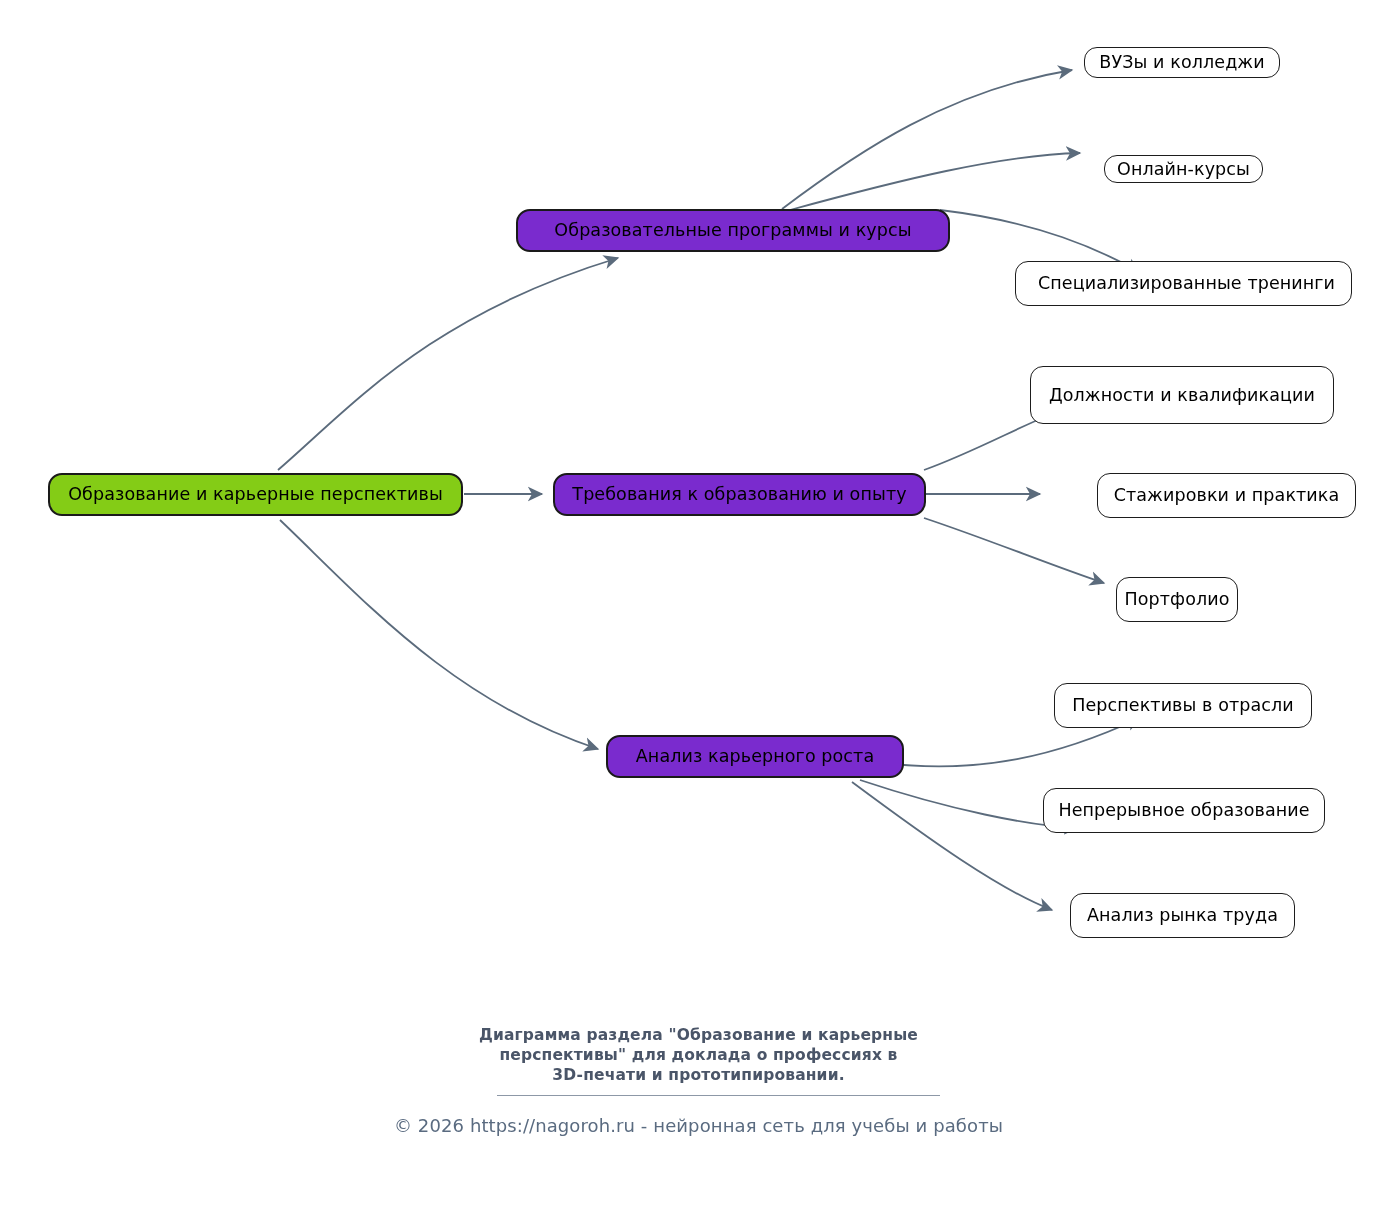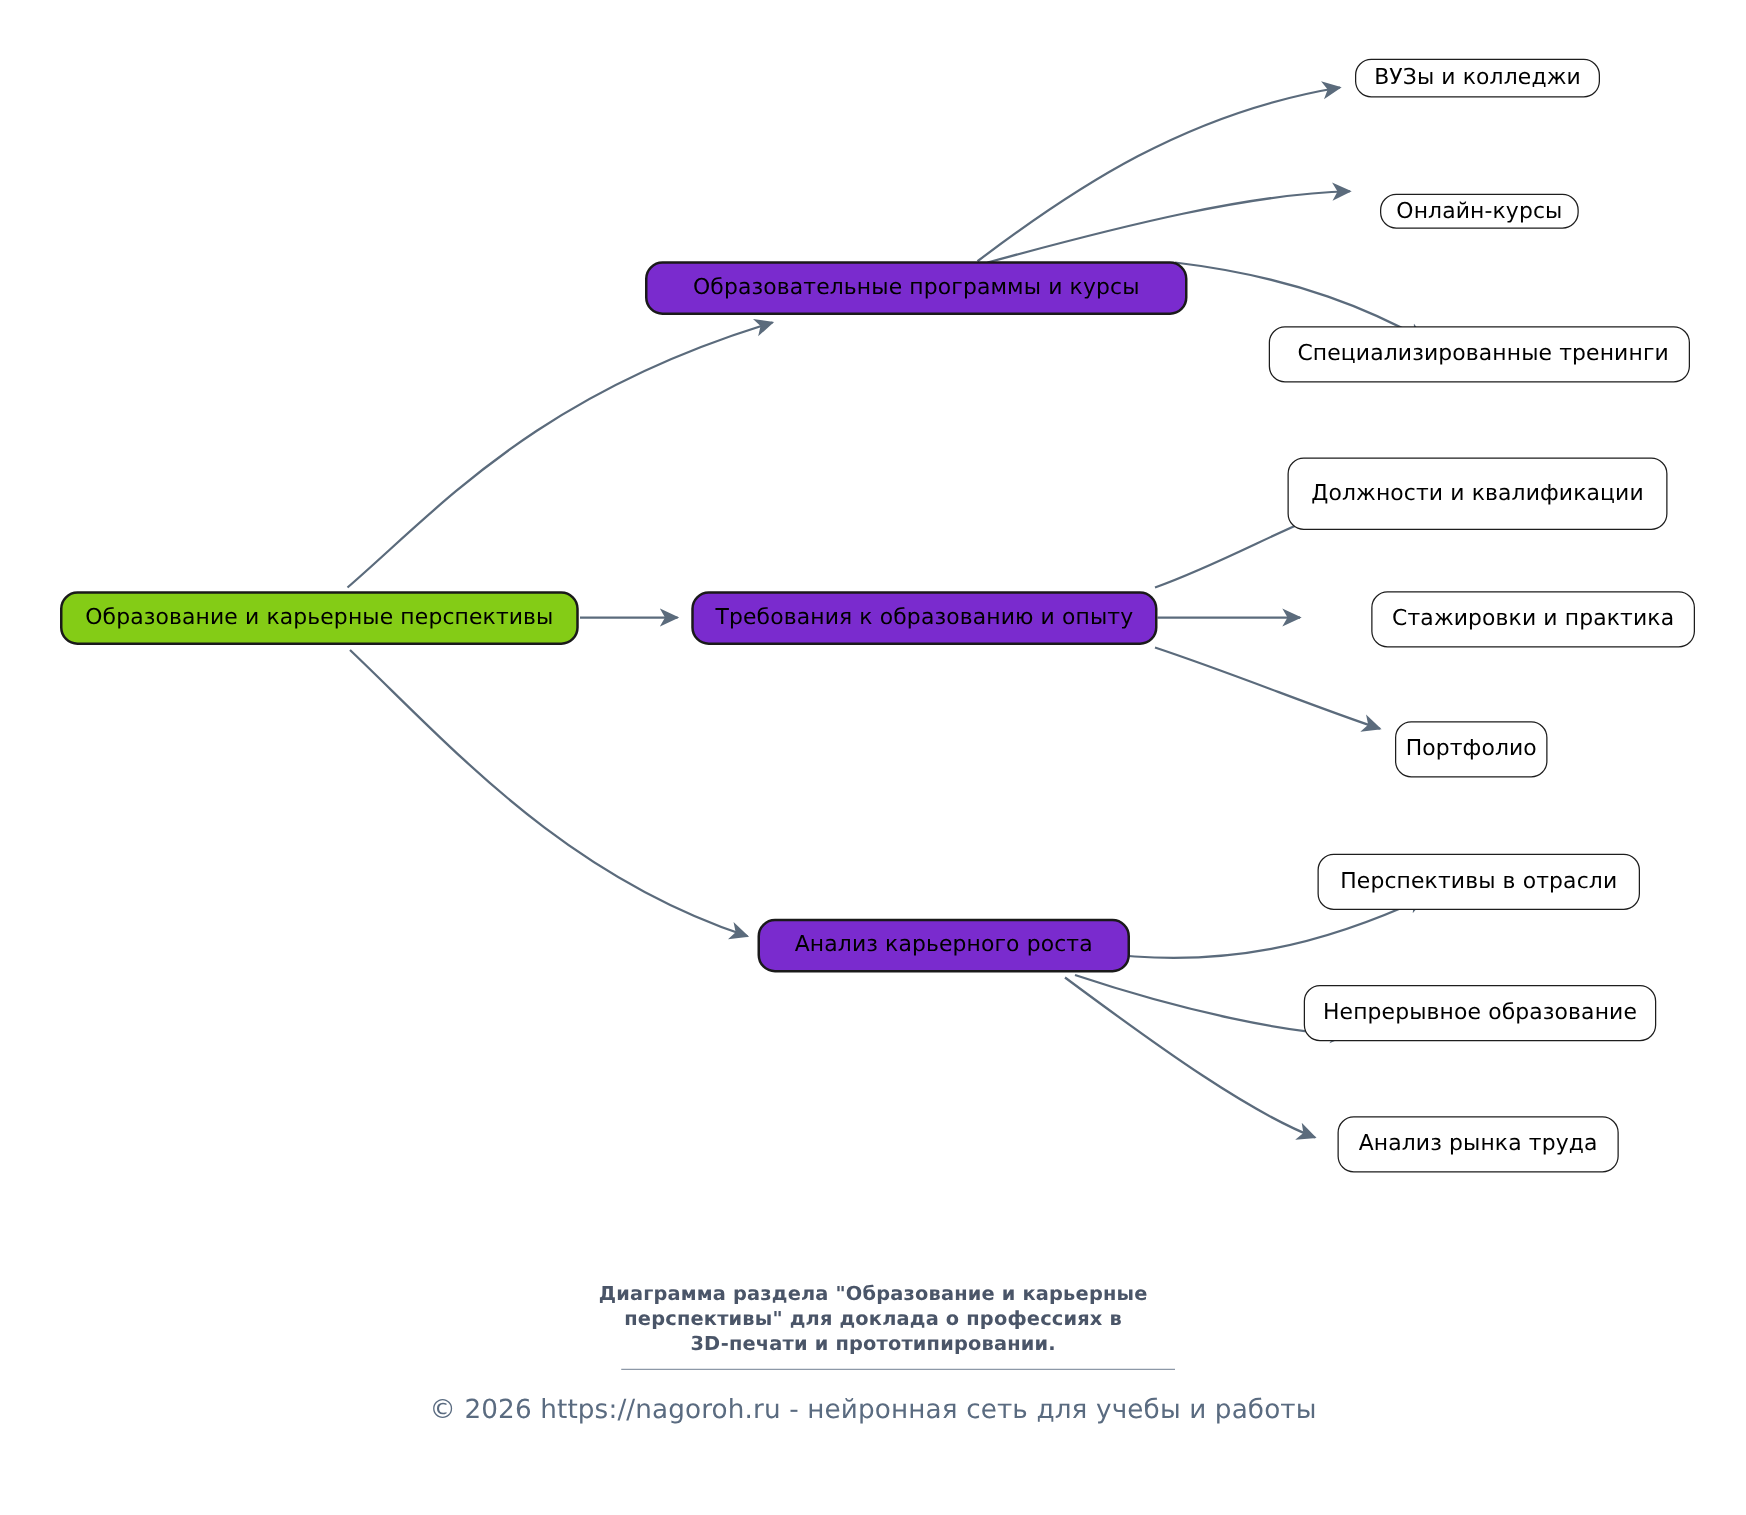--- a/index.html
+++ b/index.html
@@ -75,21 +75,21 @@
     position: absolute;
     height: 0;
     border-top: 1.4px solid #8d98a7;
   }
   .footer {
     position: absolute;
     left: 0;
     width: 1397px;
     text-align: center;
     color: #5a6b80;
-    font-size: 21px;
+    font-size: 18px;
     letter-spacing: 0.1px;
   }
 </style>
 </head>
 <body>
 
 <div id="canvas">
 
   <svg class="edge-layer" viewBox="0 0 1397 1212" width="1397" height="1212" xmlns="http://www.w3.org/2000/svg">
     <defs>

